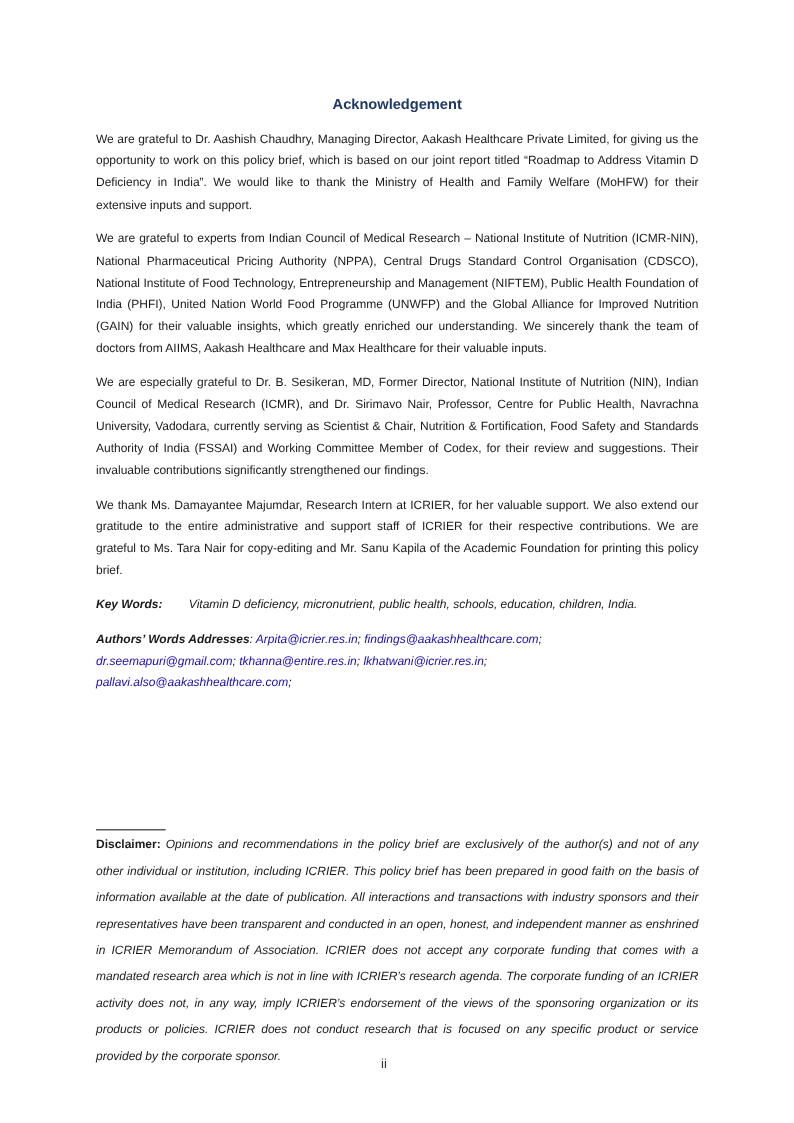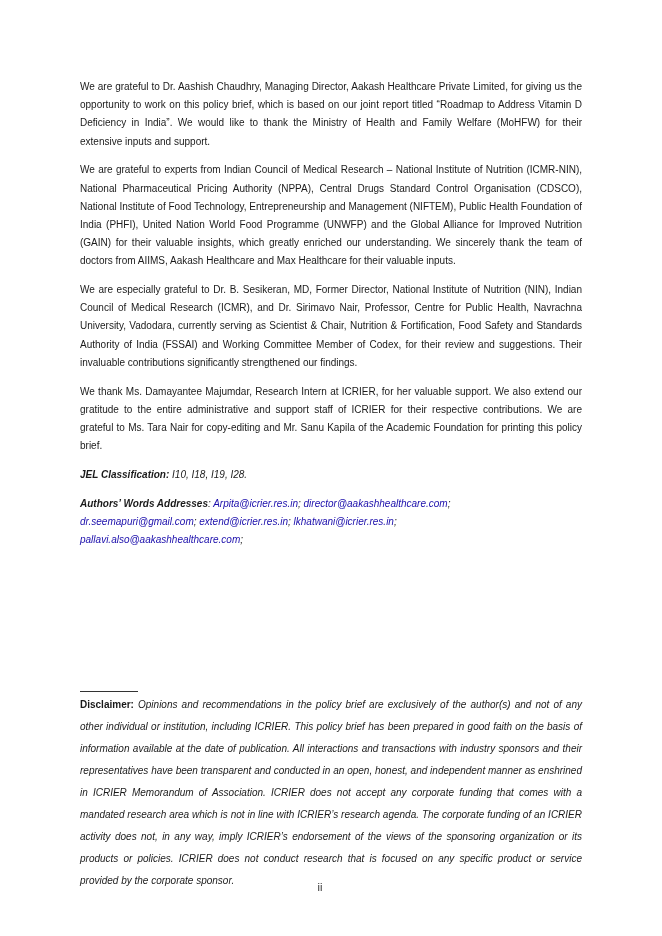--- a/index.html
+++ b/index.html
@@ -16,33 +16,34 @@
   .rule { position: absolute; left: 80px; top: 691px; width: 58px; height: 0; border-top: 1px solid #333; }
   .disclaimer { position: absolute; left: 80px; top: 694px; width: 502px; font-size: 10px; line-height: 22px; text-align: justify; }
   .disclaimer .d-label { font-weight: bold; font-style: normal; }
   .disclaimer .d-text { font-style: italic; }
   .page-number { position: absolute; left: 0; width: 640px; top: 881px; text-align: center; font-size: 11px; color: #333; }
 </style>
 </head>
 <body>
 
 <div class="page">
+  <div class="title">Acknowledgement</div>
 
   <p>We are grateful to Dr. Aashish Chaudhry, Managing Director, Aakash Healthcare Private Limited, for giving us the opportunity to work on this policy brief, which is based on our joint report titled “Roadmap to Address Vitamin D Deficiency in India”. We would like to thank the Ministry of Health and Family Welfare (MoHFW) for their extensive inputs and support.</p>
   <p>We are grateful to experts from Indian Council of Medical Research – National Institute of Nutrition (ICMR-NIN), National Pharmaceutical Pricing Authority (NPPA), Central Drugs Standard Control Organisation (CDSCO), National Institute of Food Technology, Entrepreneurship and Management (NIFTEM), Public Health Foundation of India (PHFI), United Nation World Food Programme (UNWFP) and the Global Alliance for Improved Nutrition (GAIN) for their valuable insights, which greatly enriched our understanding. We sincerely thank the team of doctors from AIIMS, Aakash Healthcare and Max Healthcare for their valuable inputs.</p>
   <p>We are especially grateful to Dr. B. Sesikeran, MD, Former Director, National Institute of Nutrition (NIN), Indian Council of Medical Research (ICMR), and Dr. Sirimavo Nair, Professor, Centre for Public Health, Navrachna University, Vadodara, currently serving as Scientist &amp; Chair, Nutrition &amp; Fortification, Food Safety and Standards Authority of India (FSSAI) and Working Committee Member of Codex, for their review and suggestions. Their invaluable contributions significantly strengthened our findings.</p>
   <p>We thank Ms. Damayantee Majumdar, Research Intern at ICRIER, for her valuable support. We also extend our gratitude to the entire administrative and support staff of ICRIER for their respective contributions. We are grateful to Ms. Tara Nair for copy-editing and Mr. Sanu Kapila of the Academic Foundation for printing this policy brief.</p>
 
-
-  <p>
-    <span class="jel-label">JEL Classification:</span><span class="jel-text"> I10, I18, I19, I28.</span>
+  <p style="text-align:left;">
+    <span class="kw-label">Key Words:</span><span class="kw-gap"></span><span class="kw-text">Vitamin D deficiency, micronutrient, public health, schools, education, children, India.</span>
   </p>
 
+
   <p class="emails">
-    <span class="email-label">Authors’ Words Addresses</span><span>: </span><a>Arpita@icrier.res.in</a><span>; </span><a>director@aakashhealthcare.com</a><span>; </span><br><a>dr.seemapuri@gmail.com</a><span>; </span><a>extend@icrier.res.in</a><span>; </span><a>lkhatwani@icrier.res.in</a><span>;</span><br><a>pallavi.also@aakashhealthcare.com</a><span>;</span>
+    <span class="email-label">Authors’ Words Addresses</span><span>: </span><a>Arpita@icrier.res.in</a><span>; </span><a>findings@aakashhealthcare.com</a><span>; </span><br><a>dr.seemapuri@gmail.com</a><span>; </span><a>tkhanna@entire.res.in</a><span>; </span><a>lkhatwani@icrier.res.in</a><span>;</span><br><a>pallavi.also@aakashhealthcare.com</a><span>;</span>
   </p>
 </div>
 
 <div class="rule"></div>
 
 <div class="disclaimer">
   <span class="d-label">Disclaimer:</span><span class="d-text"> Opinions and recommendations in the policy brief are exclusively of the author(s) and not of any other individual or institution, including ICRIER. This policy brief has been prepared in good faith on the basis of information available at the date of publication. All interactions and transactions with industry sponsors and their representatives have been transparent and conducted in an open, honest, and independent manner as enshrined in ICRIER Memorandum of Association. ICRIER does not accept any corporate funding that comes with a mandated research area which is not in line with ICRIER’s research agenda. The corporate funding of an ICRIER activity does not, in any way, imply ICRIER’s endorsement of the views of the sponsoring organization or its products or policies. ICRIER does not conduct research that is focused on any specific product or service provided by the corporate sponsor.</span>
 </div>
 
 <div class="page-number">ii</div>

